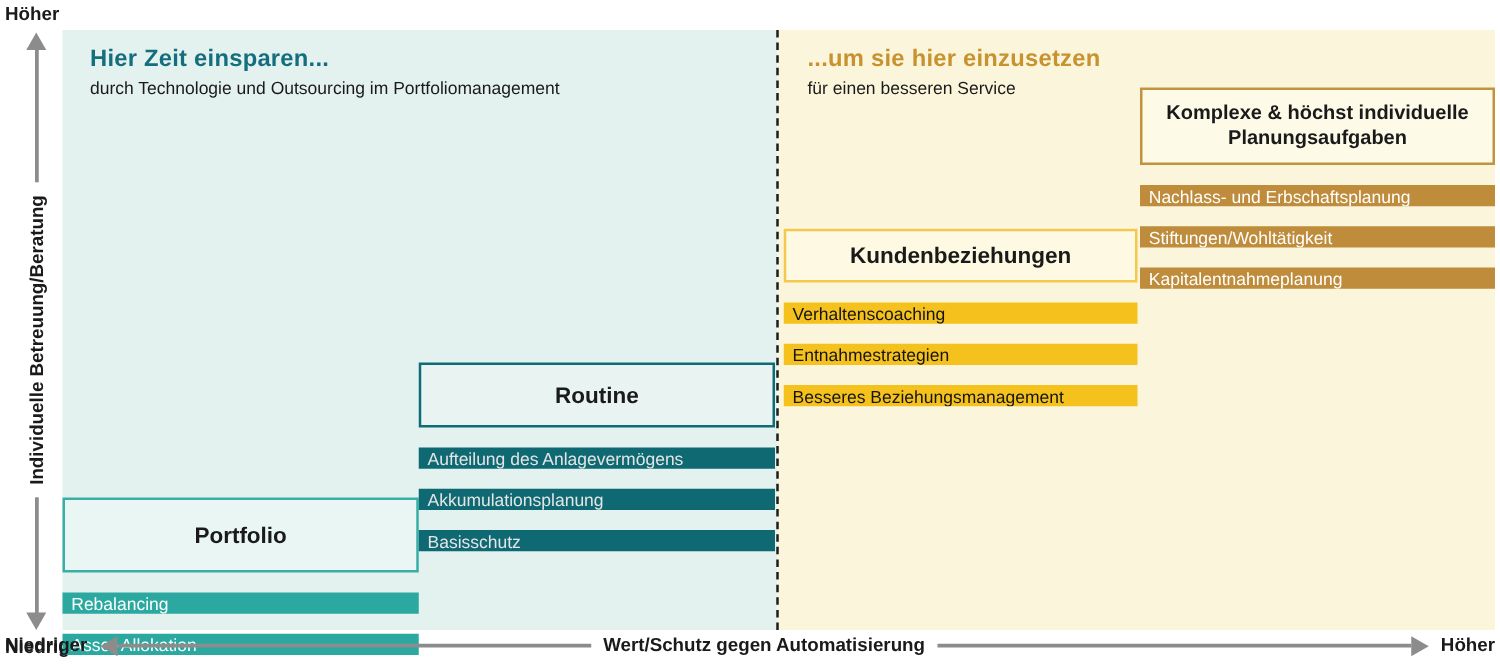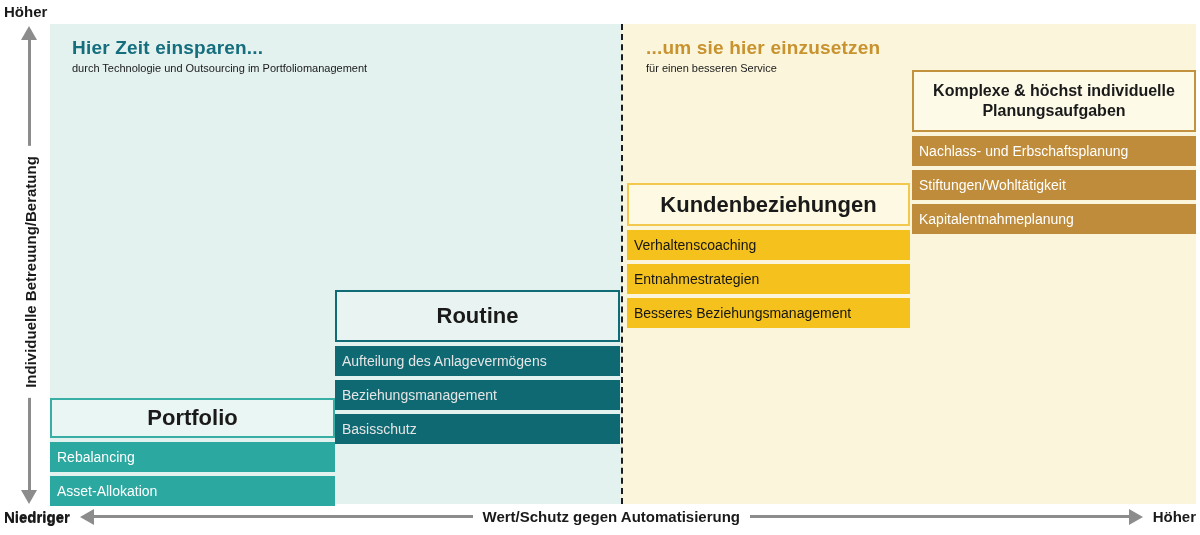--- a/index.html
+++ b/index.html
@@ -13,34 +13,34 @@
   .panel-right{left:622px;width:574px;background:#fbf6db;}
   .divider{position:absolute;left:621px;top:24px;height:480px;border-left:2px dashed #1c1c1c;}
 
   
   .region-heading{position:absolute;}
   .rh-left{left:72px;top:37px;}
   .rh-right{left:646px;top:37px;}
   .region-title{font-size:19px;font-weight:bold;letter-spacing:.2px;}
   .rh-left .region-title{color:#146e7e;}
   .rh-right .region-title{color:#c8922f;}
-  .region-sub{font-size:11px;margin-top:3px;color:#1a1a1a;}
+  .region-sub{font-size:14px;margin-top:3px;color:#1a1a1a;}
 
   
   .group{position:absolute;}
   .group-header{
     border:2px solid;box-sizing:border-box;display:flex;align-items:center;justify-content:center;
-    font-weight:bold;font-size:22px;text-align:center;line-height:1.25;padding:0 8px;
+    font-weight:bold;font-size:18px;text-align:center;line-height:1.25;padding:0 8px;
   }
   .bar{
-    height:30px;margin-top:4px;display:flex;align-items:center;
+    height:17px;margin-top:16px;display:flex;align-items:center;
     padding-left:7px;font-size:14px;box-sizing:border-box;white-space:nowrap;overflow:hidden;
   }
   #g-portfolio{left:50px;top:398px;width:285px;}
-  #g-portfolio .group-header{height:40px;background:#eaf6f4;border-color:#38aea4;}
+  #g-portfolio .group-header{height:60px;background:#eaf6f4;border-color:#38aea4;}
   #g-portfolio .bar{background:#2ba9a0;color:#ffffff;}
 
   #g-routine{left:335px;top:290px;width:285px;}
   #g-routine .group-header{height:52px;background:#e9f4f2;border-color:#0f6b75;}
   #g-routine .bar{background:#0e6973;color:#e5e5e5;}
 
   #g-kunden{left:627px;top:183px;width:283px;}
   #g-kunden .group-header{height:43px;background:#fdf9e2;border-color:#f3c84e;}
   #g-kunden .bar{background:#f5c21d;color:#151515;}
 
@@ -95,21 +95,21 @@
 
   <div class="group" id="g-portfolio">
     <div class="group-header">Portfolio</div>
     <div class="bar">Rebalancing</div>
     <div class="bar">Asset-Allokation</div>
   </div>
 
   <div class="group" id="g-routine">
     <div class="group-header">Routine</div>
     <div class="bar">Aufteilung des Anlagevermögens</div>
-    <div class="bar">Beziehungsmanagement</div>
+    <div class="bar">Akkumulationsplanung</div>
     <div class="bar">Basisschutz</div>
   </div>
 
   <div class="group" id="g-kunden">
     <div class="group-header">Kundenbeziehungen</div>
     <div class="bar">Verhaltenscoaching</div>
     <div class="bar">Entnahmestrategien</div>
     <div class="bar">Besseres Beziehungsmanagement</div>
   </div>
 

